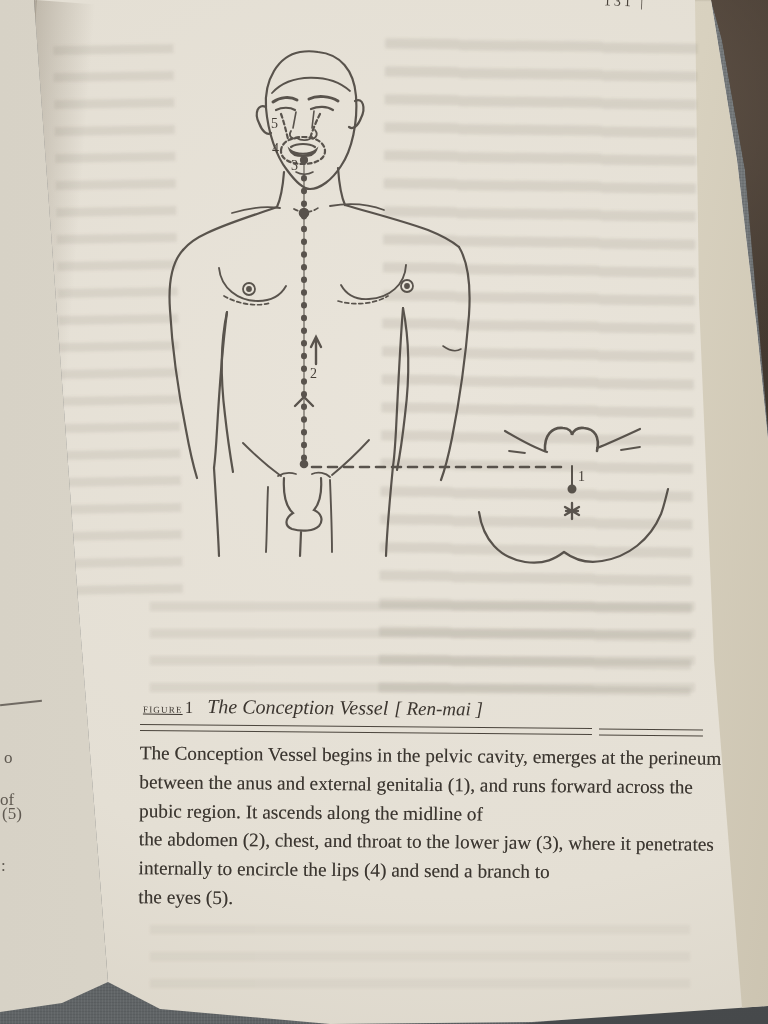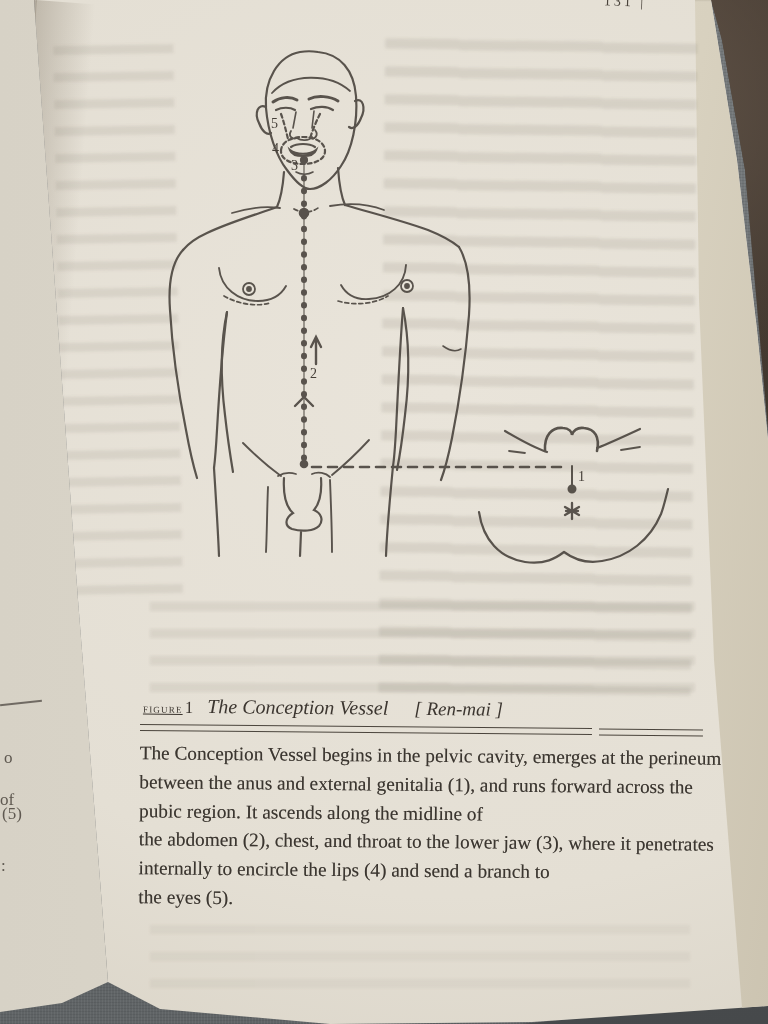--- a/index.html
+++ b/index.html
@@ -82,21 +82,21 @@
     font-size:14px;letter-spacing:3px;transform:rotate(2deg);
   }
   
   .caption{
     position:absolute;left:143px;top:697px;width:560px;
     color:#3c3630;transform:rotate(.5deg);white-space:nowrap;
   }
   .caption .cap-label{font-size:12.5px;letter-spacing:1.2px;font-variant:small-caps;text-decoration:underline;}
   .caption .cap-num{font-size:17px;margin-left:2px;}
   .caption .cap-title{font-style:italic;font-size:20px;margin-left:14px;}
-  .caption .cap-bracket{font-style:italic;font-size:19px;margin-left:26px;}
+  .caption .cap-bracket{font-style:italic;font-size:19px;margin-left:6px;}
   .rule{position:absolute;height:5px;border-top:1.6px solid #4a443c;border-bottom:1.6px solid #4a443c;transform:rotate(.5deg);}
   .rule.a{left:140px;top:726px;width:452px;}
   .rule.b{left:599px;top:729px;width:104px;}
   
   .body-text{
     position:absolute;left:139px;top:742px;width:584px;
     font-size:19.3px;line-height:28.8px;color:#3b3630;
     white-space:pre-line;transform:rotate(.55deg);
     text-shadow:0 0 .4px rgba(59,54,48,.5);
   }

